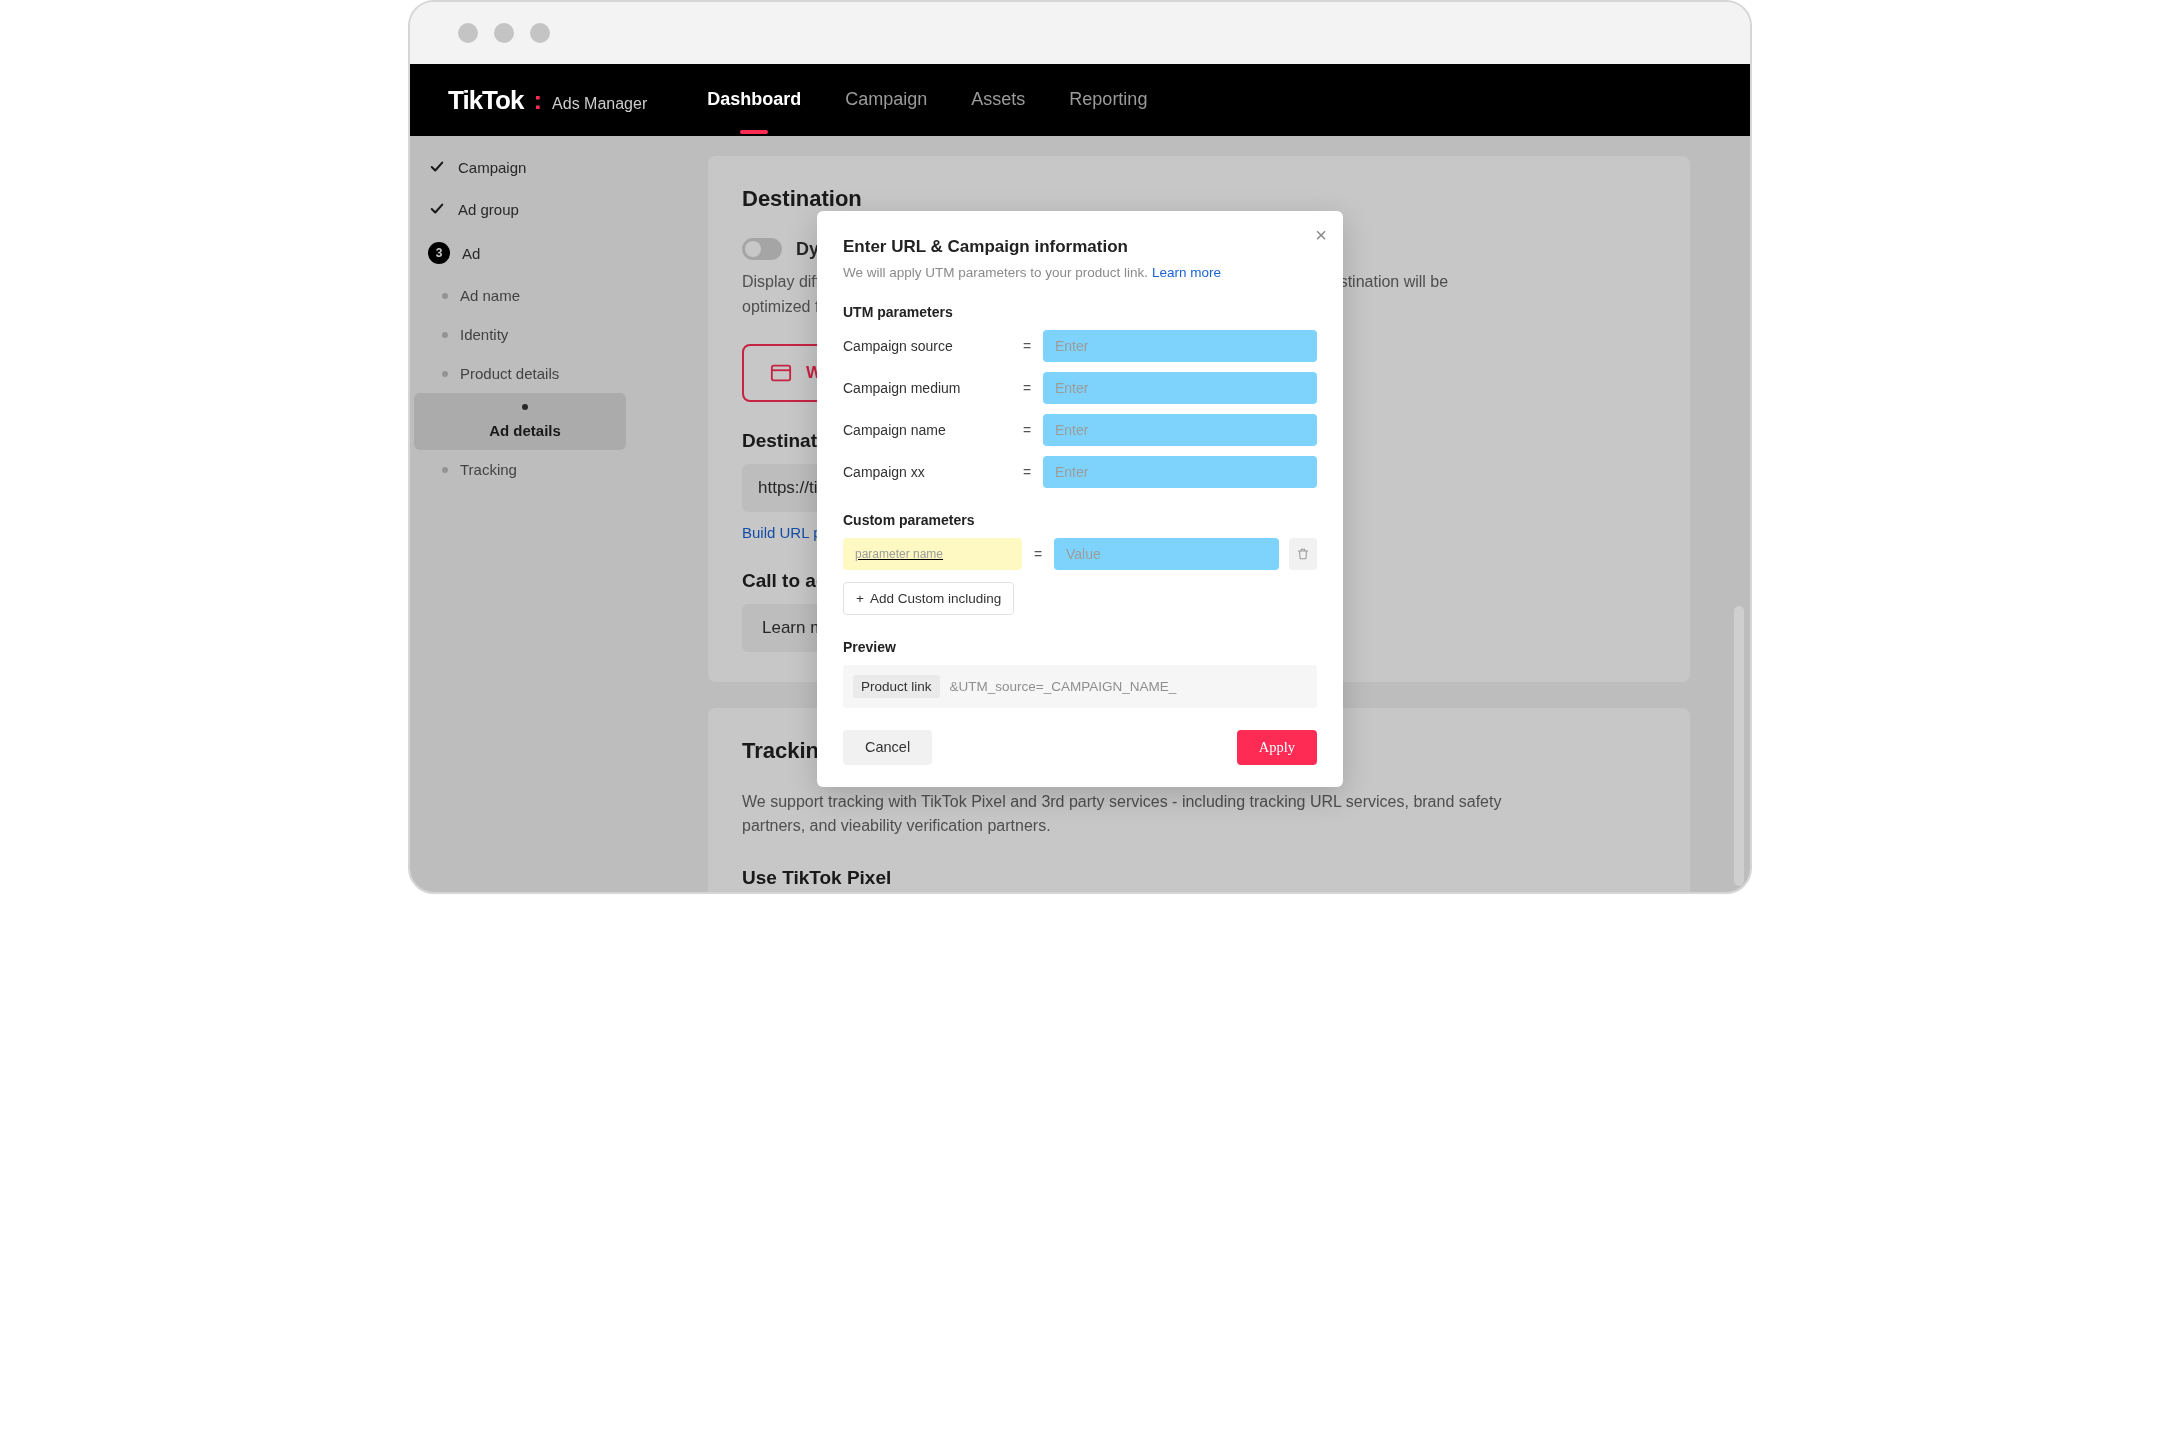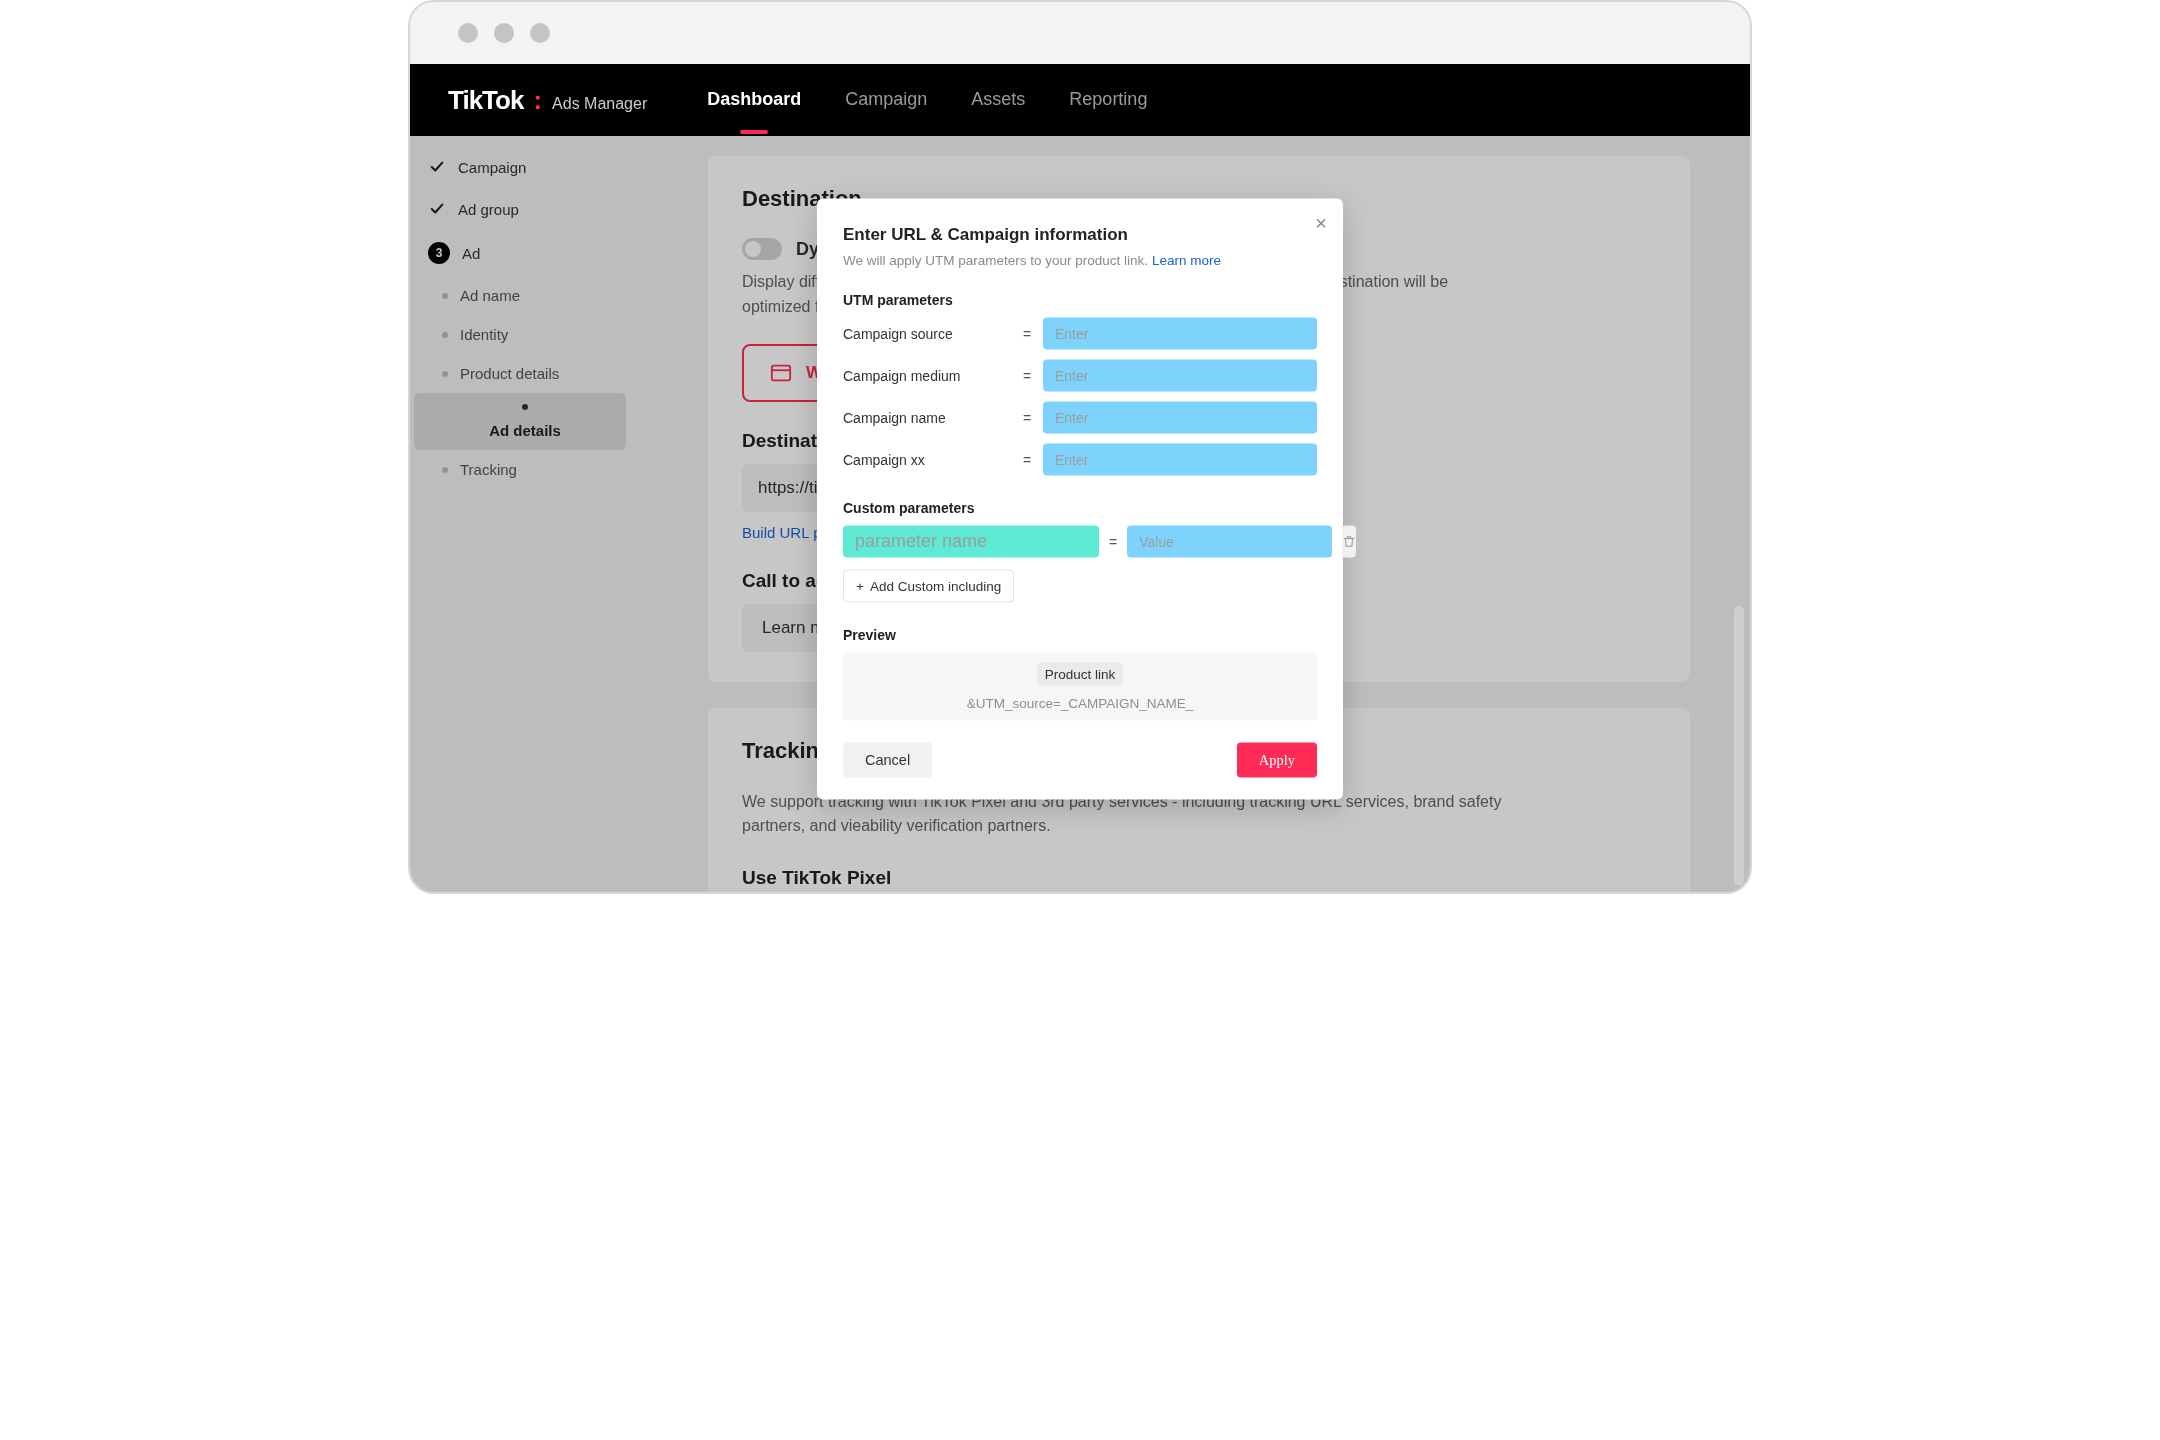--- a/index.html
+++ b/index.html
@@ -91,27 +91,27 @@
   .modal-sub { font-size:13.5px; color:#8a8a8a; margin-top:8px; }
   .modal-sub a { color:#1a63d4; text-decoration:none;text-align:right; }
 
   .group-title { font-size:14px; font-weight:700; color:#222; margin-top: 24px; margin-bottom: 10px;}
 
   .param-row { display:flex; align-items:center; gap:10px; margin-bottom:10px; }
   .param-label { flex:0 0 168px; font-size:14px; color:#333; }
   .eq { width:12px; text-align:center; color:#555; font-size:14px;}
   .param-input { flex:1; background:#7dd3fc; border:none; border-radius:4px; height:32px; padding:0 12px; font-size:14px; color:#333; }
   .param-input::placeholder { color:#9c9c9c; }
-  .param-name { flex:0 0 168px; background:#5eead4; border:none; border-radius:4px; height:32px; padding:0 12px; font-size:18px; }
+  .param-name { flex:0 0 168px; background:#fef9c3; border:none; border-radius:4px; height:32px; padding:0 12px; font-size:12px;text-decoration:underline; }
   .param-name::placeholder { color:#9c9c9c; }
   .trash { width:28px; height:32px; background:#f1f1f1; border-radius:4px; display:flex; align-items:center; justify-content:center; color:#a8a8a8; }
 
   .add-btn { display:inline-flex; align-items:center; gap:6px; border:1px solid #e2e2e2; border-radius:4px; padding:8px 12px; font-size:13.5px; color:#333; background:#fff; margin-top:2px;}
 
-  .preview-box { background:#f6f6f6; border-radius:4px; padding:10px 10px; display:flex; align-items:center; gap:10px; font-size:13.5px; margin-top:6px;flex-direction:column;}
+  .preview-box { background:#f6f6f6; border-radius:4px; padding:10px 10px; display:flex; align-items:center; gap:10px; font-size:13.5px; margin-top:6px;}
   .preview-chip { background:#eaeaea; border-radius:3px; padding:4px 8px; color:#333; }
   .preview-text { color:#8f8f8f; }
 
   .modal-actions { display:flex; justify-content:space-between; gap:2px; margin-top:22px; }
   .btn { border:none; border-radius:4px; padding:9px 22px; font-size:14.5px; cursor:pointer; }
   .btn-cancel { background:#f1f1f1; color:#333; }
   .btn-apply { background:#fe2c55; color:#ffffff; font-weight:500;font-family:Liberation Serif, serif; }
 
   
   .scroll-track { position:absolute; right:6px; top:470px; width:10px; height:280px; background:#cfcfcf; border-radius:6px; }

